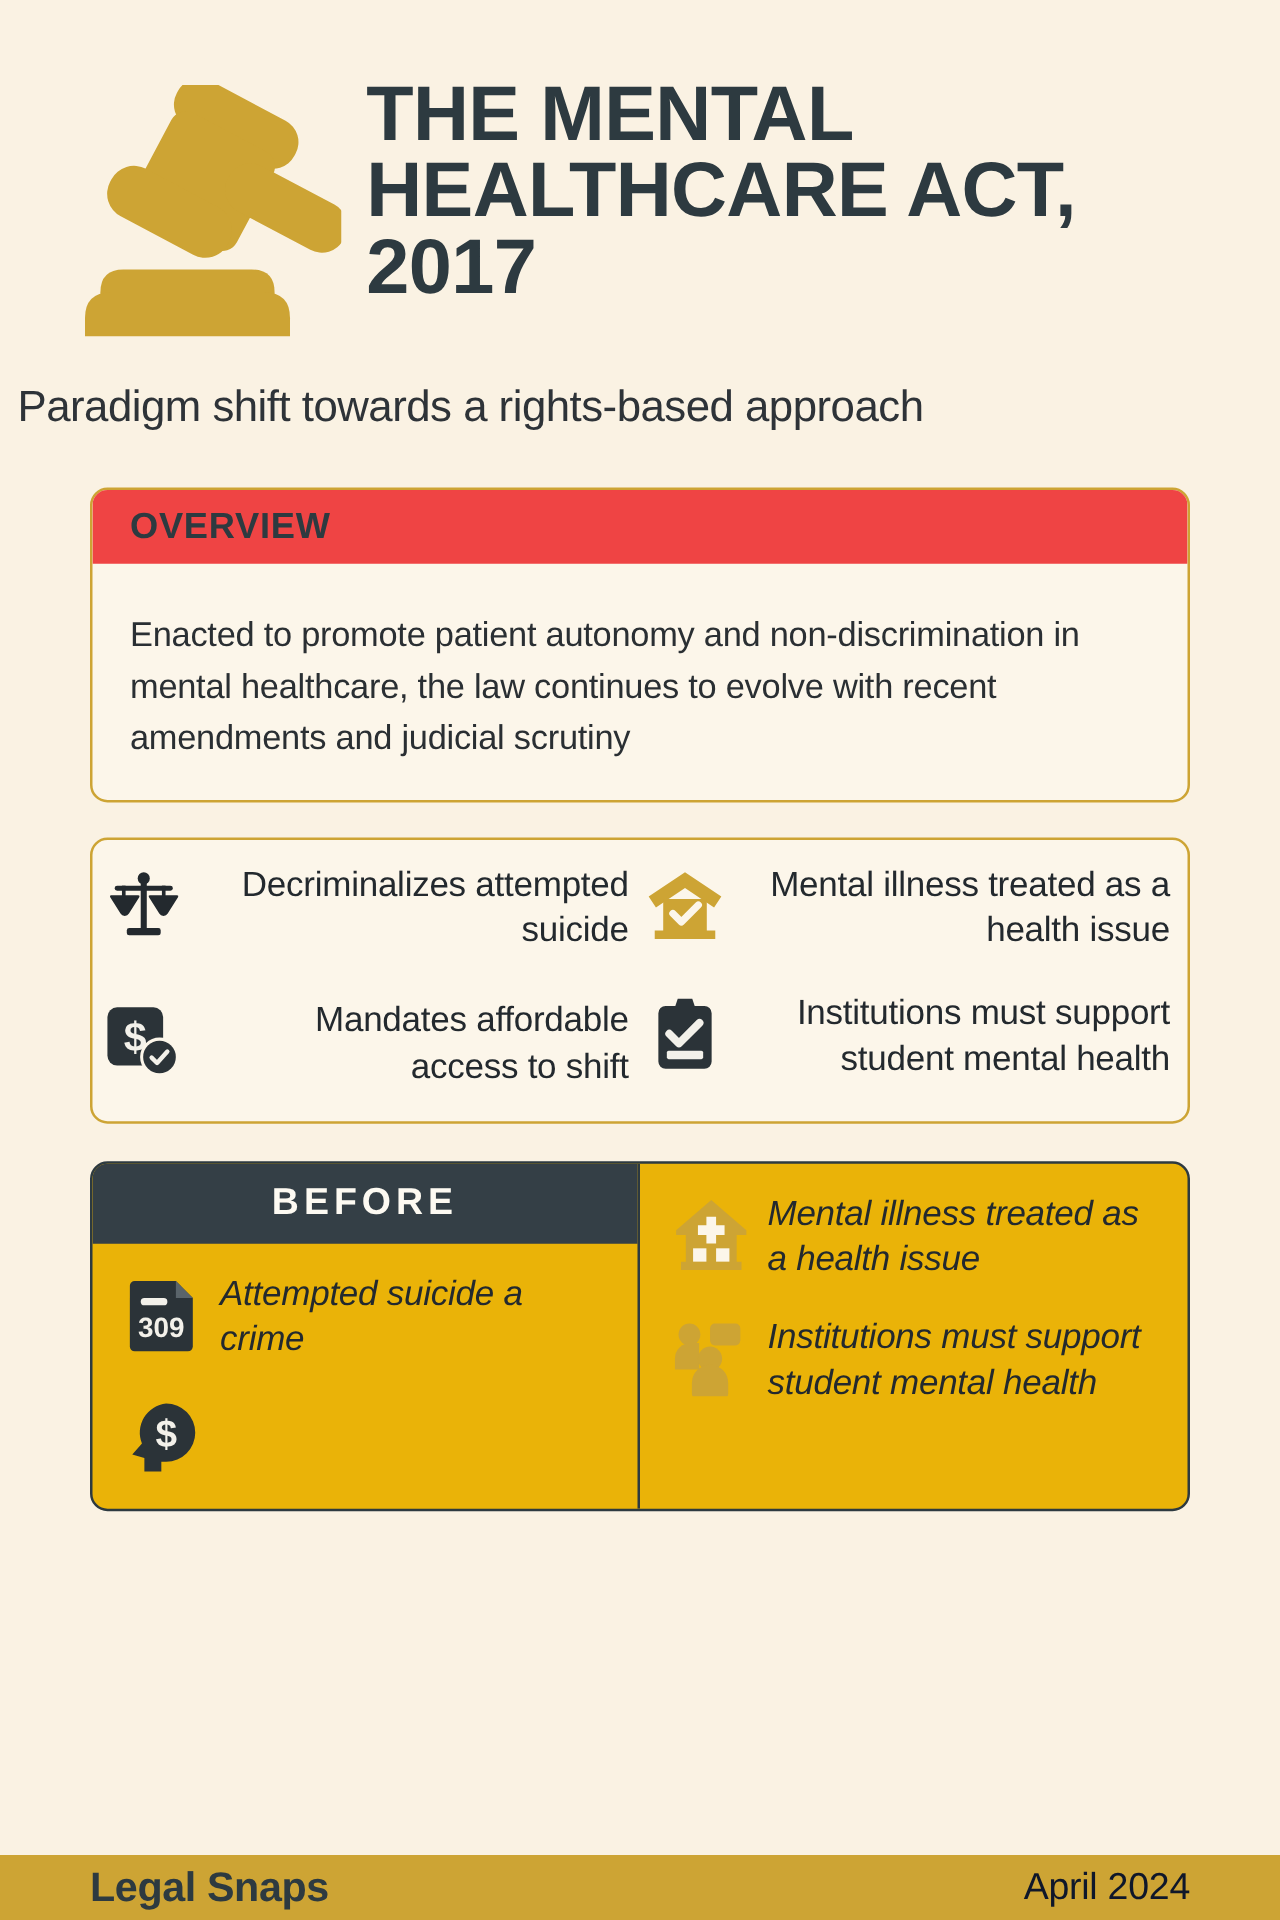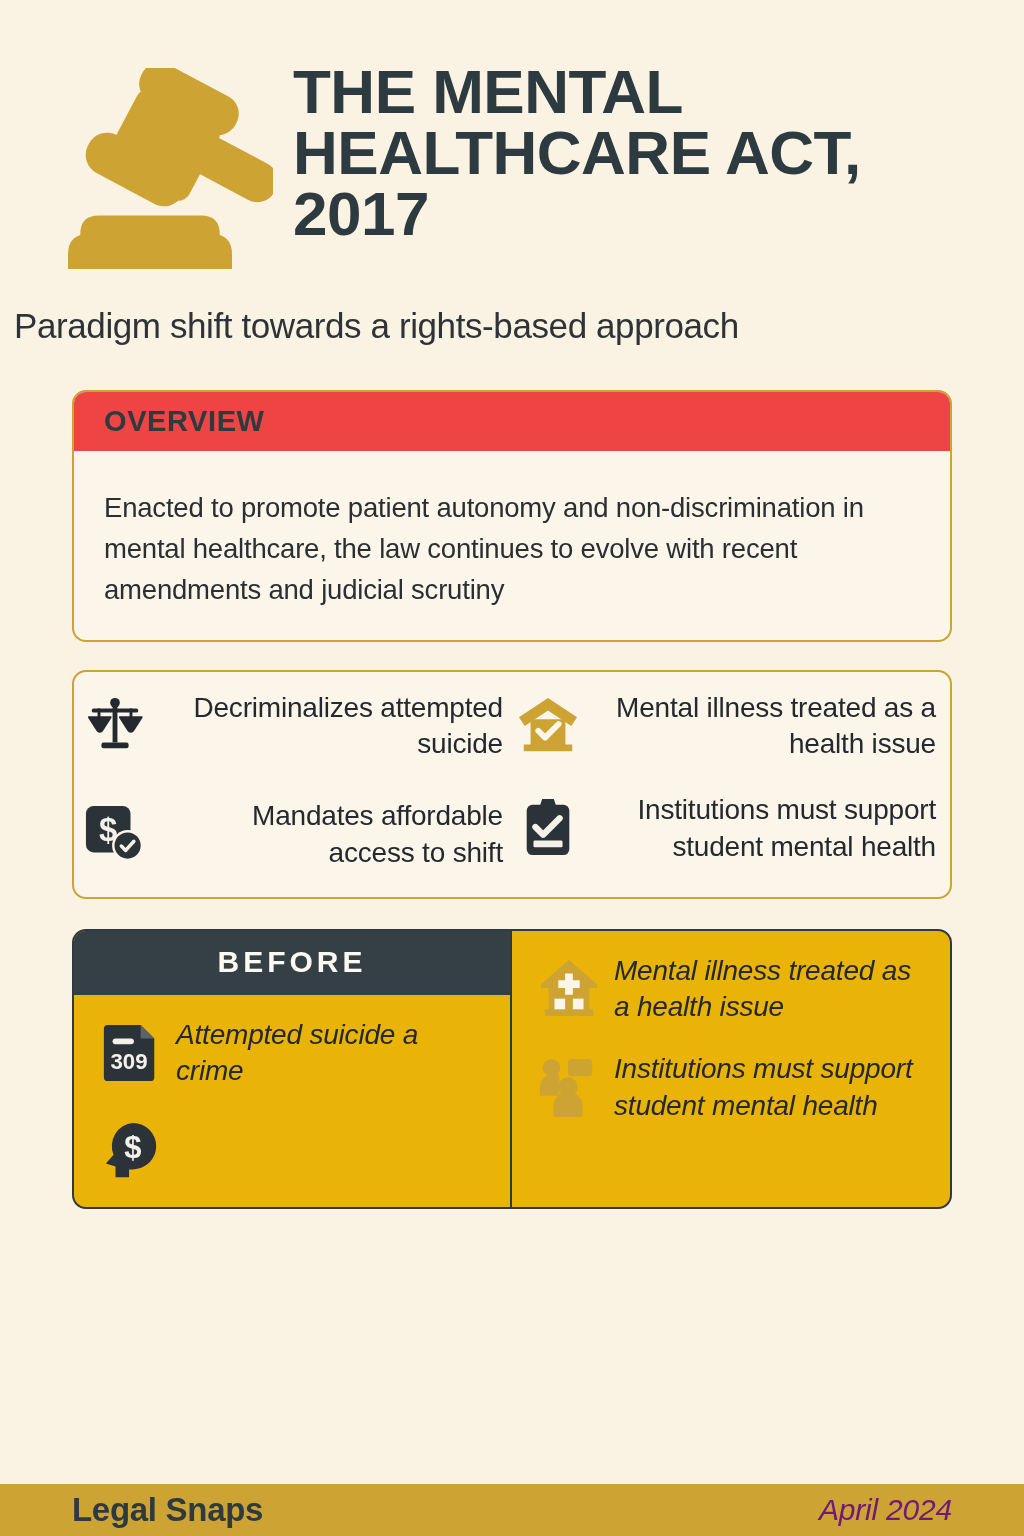--- a/index.html
+++ b/index.html
@@ -158,23 +158,22 @@
     padding: 0 72px;
   }
   .footer-brand {
     font-size: 33px;
     font-weight: bold;
     color: #2d3a40;
     letter-spacing: -0.3px;
   }
   .footer-date {
     font-size: 30px;
-    color: #701a75;
+    color: #0f172a;
     letter-spacing: -0.2px;
-    font-style: italic;
   }
 </style>
 </head>
 <body>
 
 <div class="header">
 
   <div class="gavel-icon">
     <svg viewBox="0 0 200 200" xmlns="http://www.w3.org/2000/svg">
       <g fill="#cda434">

